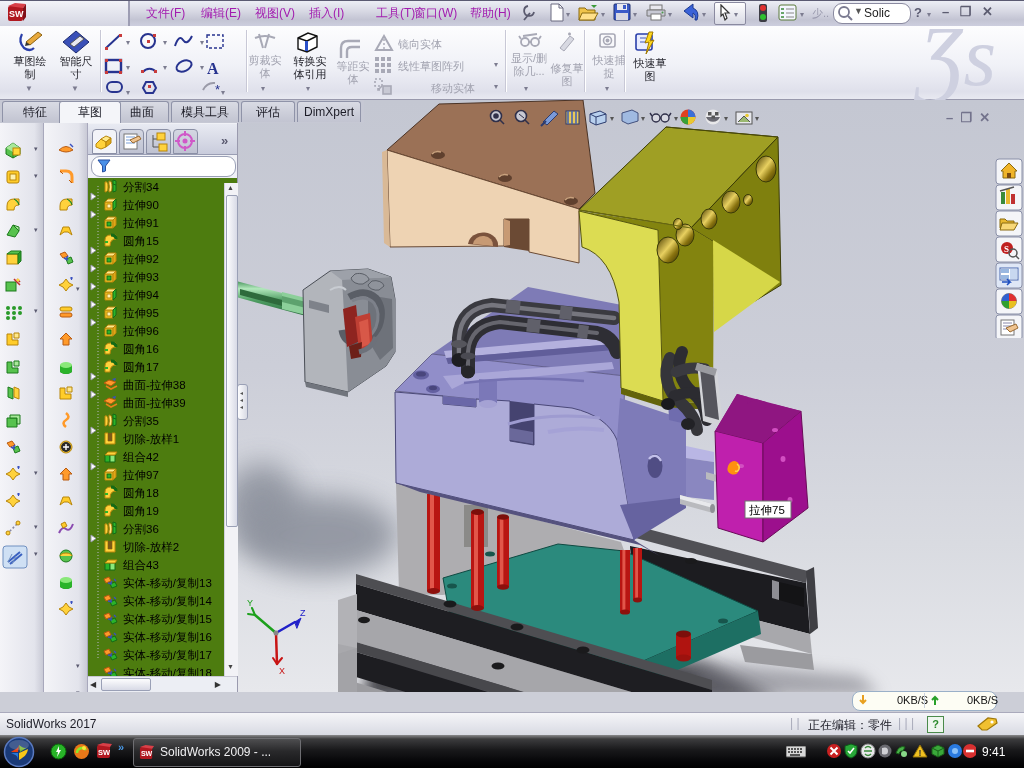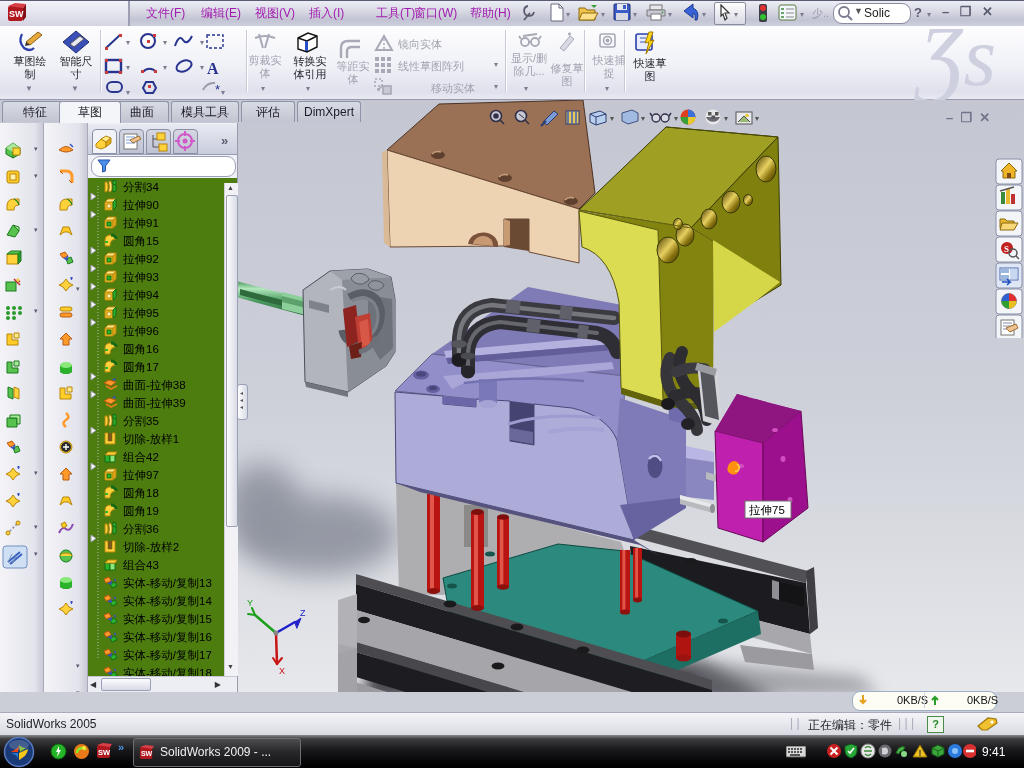--- a/index.html
+++ b/index.html
@@ -975,21 +975,21 @@
       </svg>
 <span style="position:absolute;left:44px;top:2px;">0KB/S</span>
 <div style="position:absolute;left:71px;top:1px;width:1px;height:15px;background:#c8d0dc;"></div>
 <svg style="position:absolute;left:76px;top:2px" width="12" height="12" viewBox="0 0 12 12">
         <path d="M6,11 L6,4 M3,6 L6,3 L9,6" stroke="#28a028" stroke-width="2" fill="none"></path>
       </svg>
 <span style="position:absolute;left:114px;top:2px;">0KB/S</span>
 </div>
 
 <div class="abs" id="statusbar">
-      <span style="position:absolute;left:6px;top:4px;">SolidWorks 2005</span>
+      <span style="position:absolute;left:6px;top:4px;">SolidWorks 2017</span>
 <span style="position:absolute;left:790px;top:3px;color:#a8aaba;">| |</span>
 <span style="position:absolute;left:808px;top:4px;">正在编辑：零件</span>
 <span style="position:absolute;left:898px;top:3px;color:#a8aaba;">| | |</span>
 <div style="position:absolute;left:927px;top:3px;width:15px;height:15px;background:#eef6ee;border:1px solid #4a8a4a;font-size:11px;font-weight:bold;color:#2a8a2a;text-align:center;line-height:15px;">?</div>
 <svg style="position:absolute;left:976px;top:3px" width="22" height="16" viewBox="0 0 22 16">
         <path d="M2,10 L12,2 L20,3 L21,7 L11,14 L6,14 Z" fill="#f0c030" stroke="#a07808" stroke-width="1.2"></path>
         <circle cx="16" cy="6" r="1.6" fill="#fff"></circle>
       </svg>
 </div>
 <div class="abs" id="taskbar">

